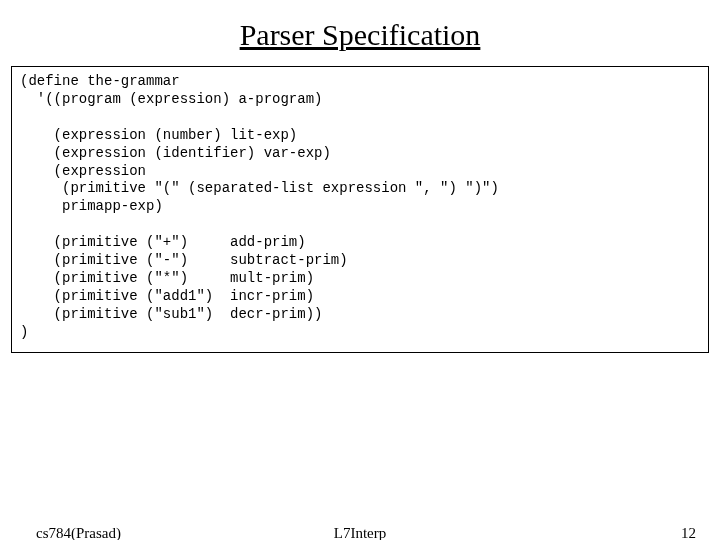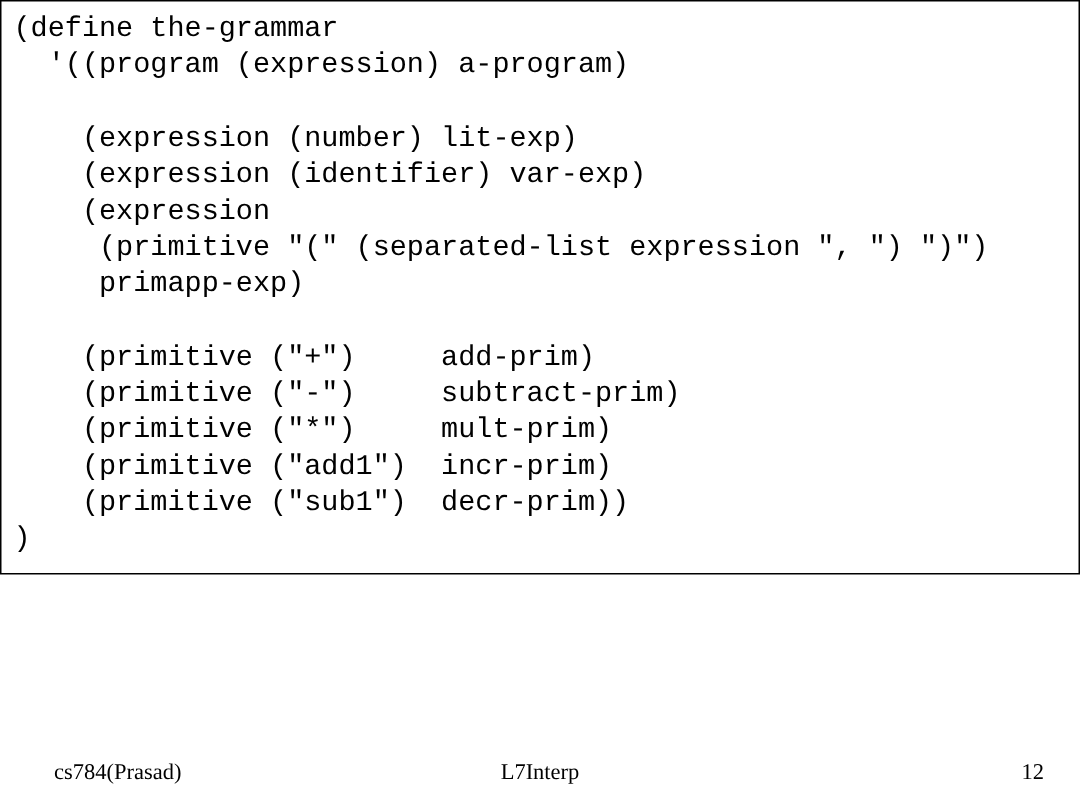--- a/index.html
+++ b/index.html
@@ -20,24 +20,24 @@
   .title {
     text-align: center;
     font-size: 30px;
     text-decoration: underline;
     margin-top: 18px;
     margin-bottom: 14px;
     font-weight: normal;
   }
   .code-box {
     border: 1px solid #000;
-    margin: 0 0;
+    margin: 0 11px;
     padding: 6px 8px 10px 8px;
     font-family: "Courier New", Courier, monospace;
-    font-size: 19px;
+    font-size: 14px;
     line-height: 1.28;
     white-space: pre;
     box-sizing: border-box;
   }
   .footer {
     position: absolute;
     bottom: 16px;
     left: 0;
     width: 720px;
     box-sizing: border-box;
@@ -50,20 +50,21 @@
   .footer-center {
     position: absolute;
     left: 50%;
     transform: translateX(-50%);
   }
 </style>
 </head>
 <body>
 
 <div class="slide">
+  <h1 class="title">Parser Specification</h1>
 
   <div class="code-box">(define the-grammar
   '((program (expression) a-program)
 
     (expression (number) lit-exp)
     (expression (identifier) var-exp)
     (expression
      (primitive "(" (separated-list expression ", ") ")")
      primapp-exp)
 

